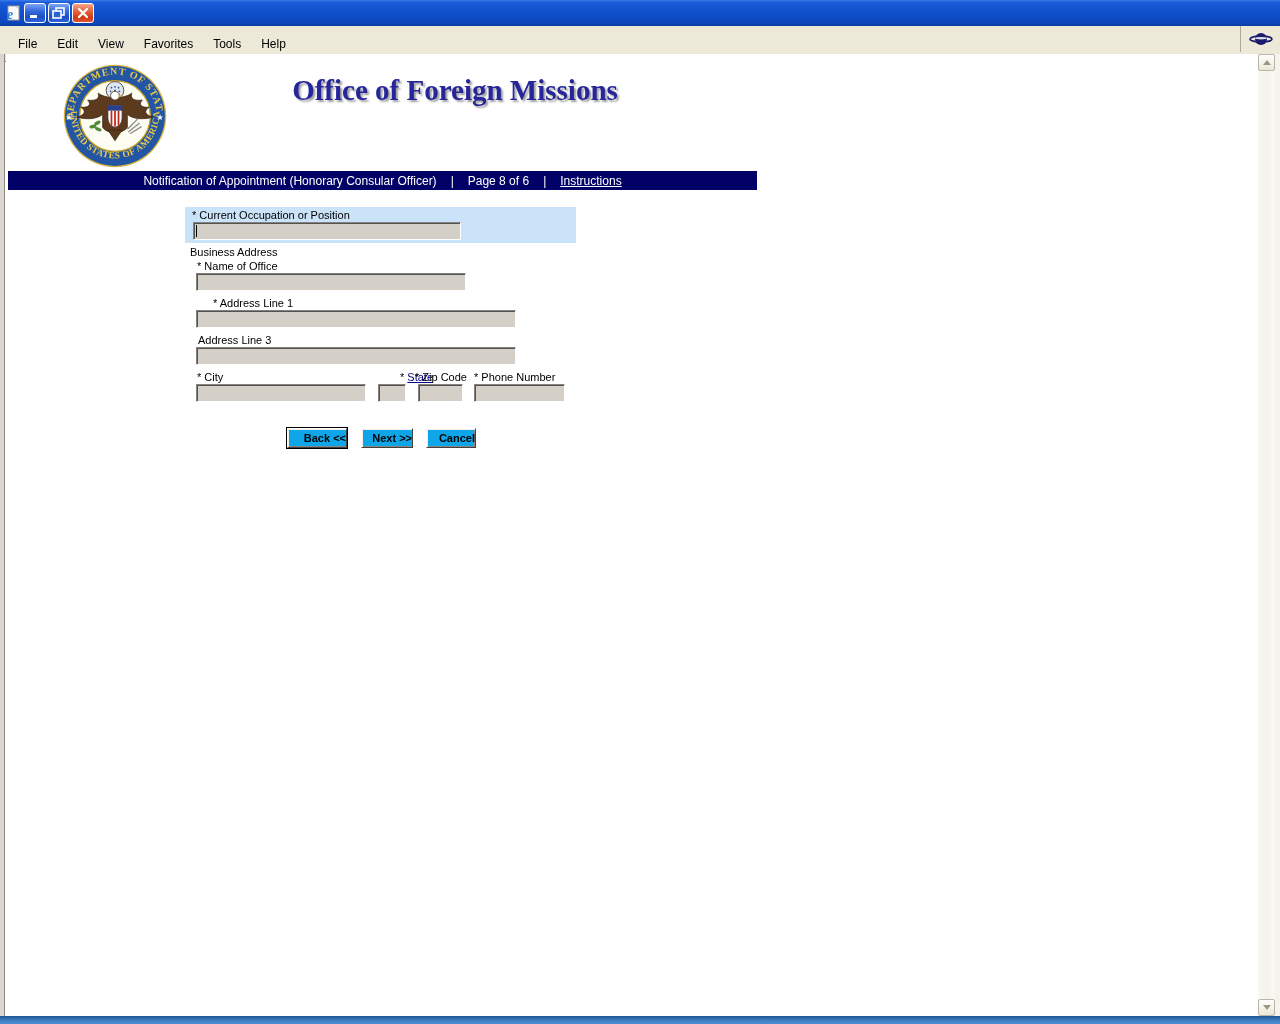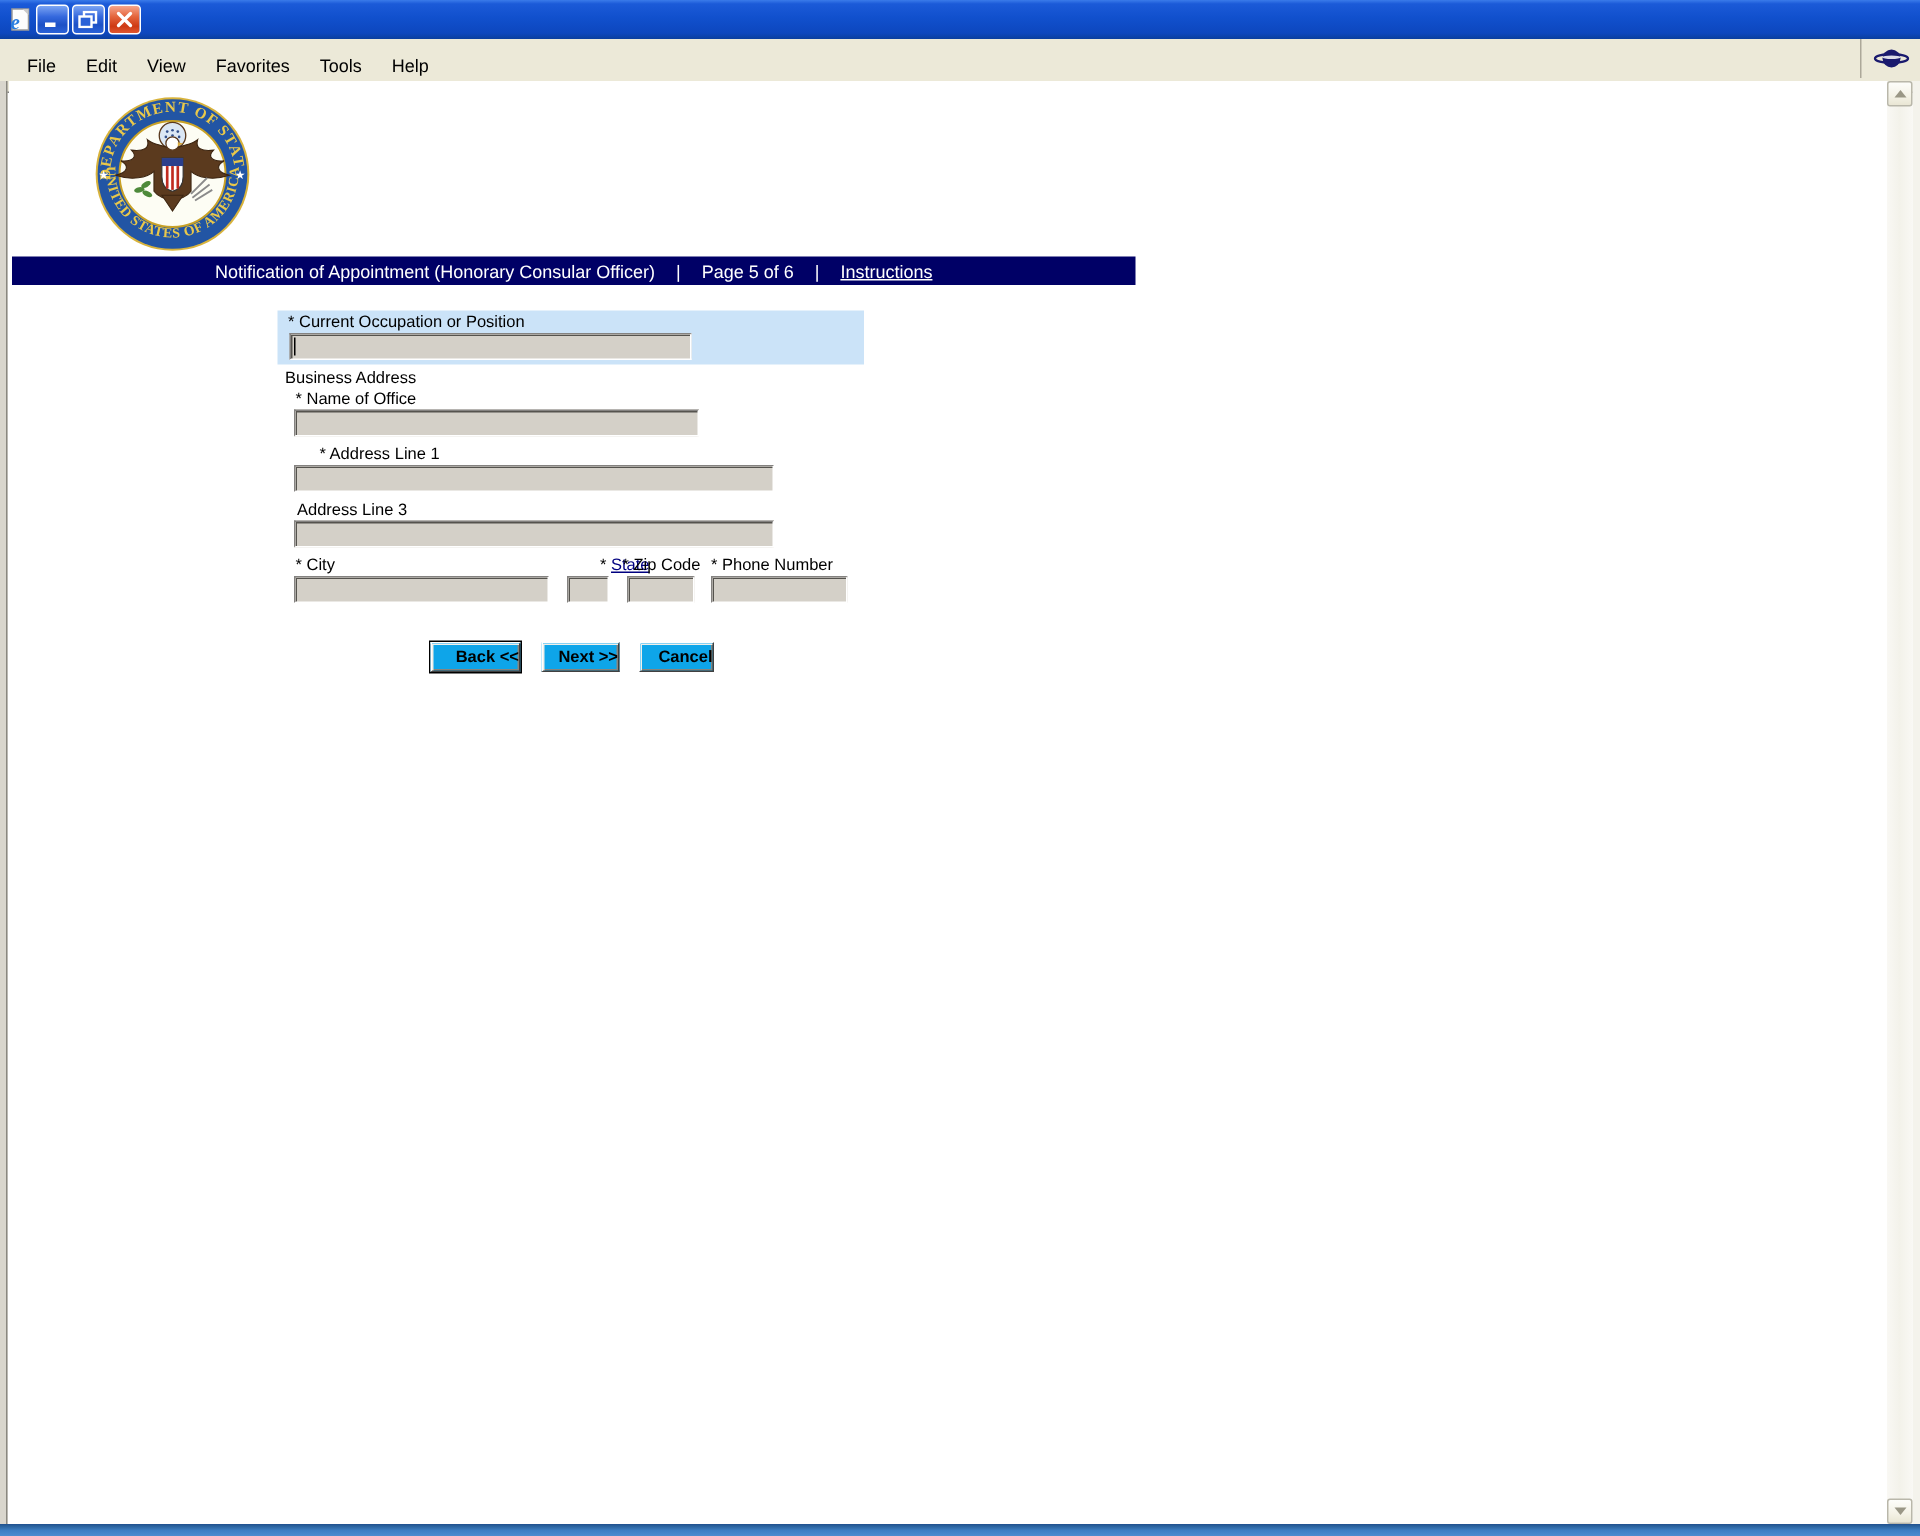--- a/index.html
+++ b/index.html
@@ -203,26 +203,27 @@
   </g>
 
   <g stroke="#8a8a8a" stroke-width="1.4">
     <path d="M74,75 L86,63"></path>
       <path d="M75,78 L88,68"></path>
       <path d="M77,80 L90,72"></path>
   </g>
 </svg>
 
 <div class="head-titles">
+  <div class="head-2">Office of Foreign Missions</div>
 </div>
 
 <div class="navbar">
   <span>Notification of Appointment (Honorary Consular Officer)</span>
   <span>|</span>
-  <span>Page 5 of 6</span>
+  <span>Page 8 of 6</span>
   <span>|</span>
   <a href="#">Instructions</a>
 </div>
 
 <div class="hl-box"></div>
 <span class="lbl" style="left:192px; top:209px;">* Current Occupation or Position</span>
 <input class="tf" style="left: 193px; top: 222px; width: 268px;" value="">
 <div class="caret"></div>
 
 <span class="lbl" style="left:190px; top:246px;">Business Address</span>

